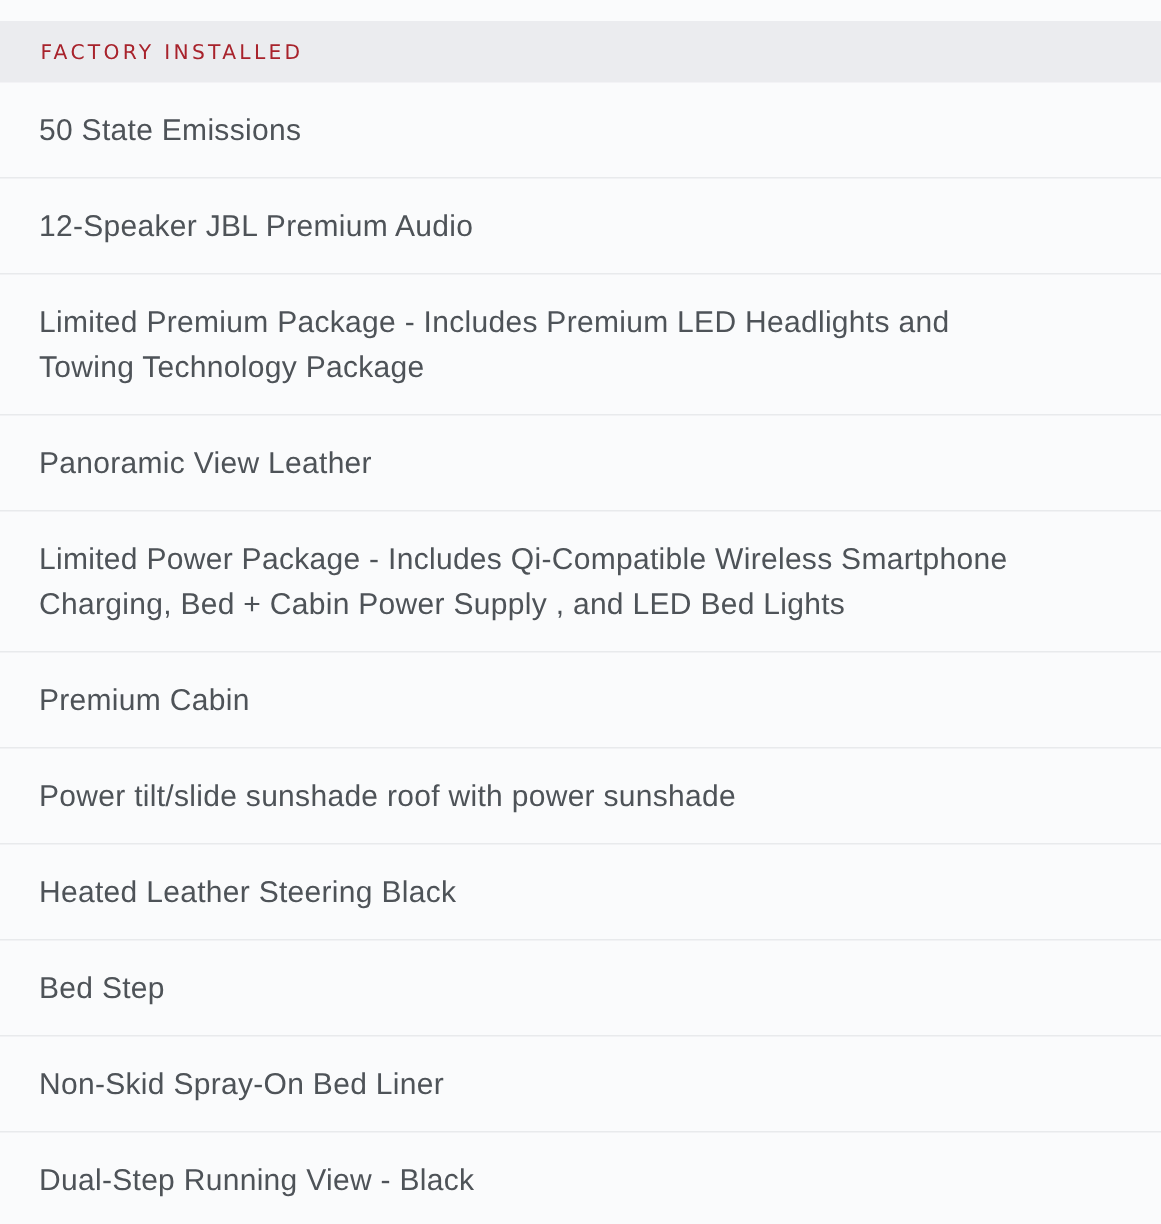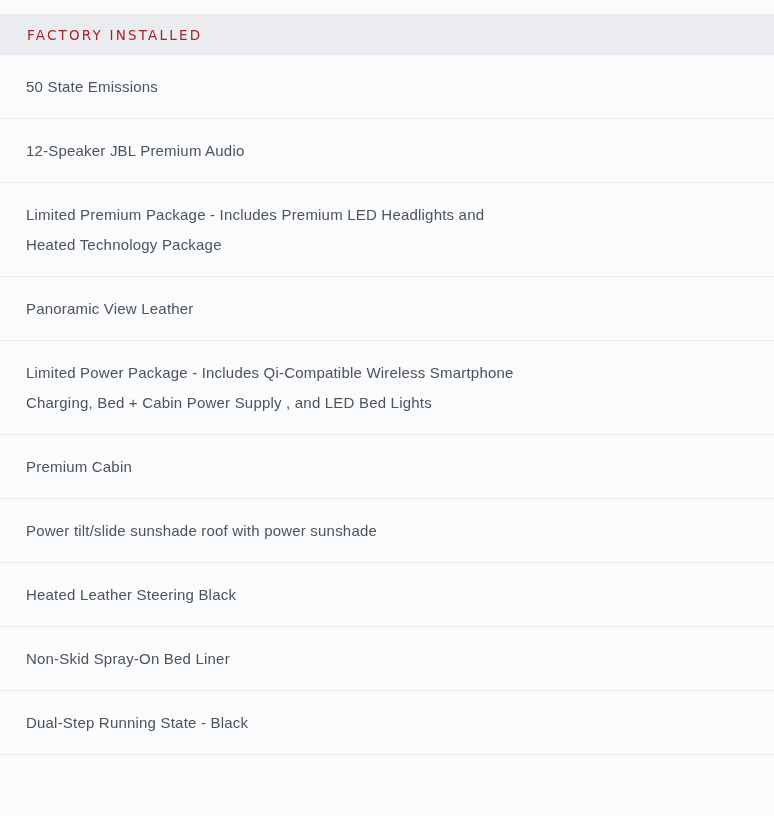--- a/index.html
+++ b/index.html
@@ -33,21 +33,21 @@
     font-weight:500;
     letter-spacing:2.2px;
     color:var(--header-text);
   }
   .feature-list{
     list-style:none;
   }
   .feature-item{
     padding:17px 26px 16px 26px;
     border-bottom:1px solid var(--divider);
-    font-size:15px;
+    font-size:20px;
     line-height:30px;
     letter-spacing:0.2px;
     color:var(--item-text);
   }
   .feature-item .line{
     display:block;
     white-space:nowrap;
   }
 </style>
 </head>
@@ -63,21 +63,21 @@
     <li class="feature-item">
         <span class="line">50 State Emissions</span>
       </li>
 
     <li class="feature-item">
         <span class="line">12-Speaker JBL Premium Audio</span>
       </li>
 
     <li class="feature-item">
         <span class="line">Limited Premium Package - Includes Premium LED Headlights and</span>
-        <span class="line">Heated Technology Package</span>
+        <span class="line">Towing Technology Package</span>
       </li>
 
     <li class="feature-item">
         <span class="line">Panoramic View Leather</span>
       </li>
 
     <li class="feature-item">
         <span class="line">Limited Power Package - Includes Qi-Compatible Wireless Smartphone</span>
         <span class="line">Charging, Bed + Cabin Power Supply , and LED Bed Lights</span>
       </li>
@@ -87,23 +87,26 @@
       </li>
 
     <li class="feature-item">
         <span class="line">Power tilt/slide sunshade roof with power sunshade</span>
       </li>
 
     <li class="feature-item">
         <span class="line">Heated Leather Steering Black</span>
       </li>
 
+    <li class="feature-item">
+        <span class="line">Bed Step</span>
+      </li>
 
     <li class="feature-item">
         <span class="line">Non-Skid Spray-On Bed Liner</span>
       </li>
 
     <li class="feature-item">
-        <span class="line">Dual-Step Running State - Black</span>
+        <span class="line">Dual-Step Running View - Black</span>
       </li>
   </ul>
 
 </div>
 
 </body></html>

